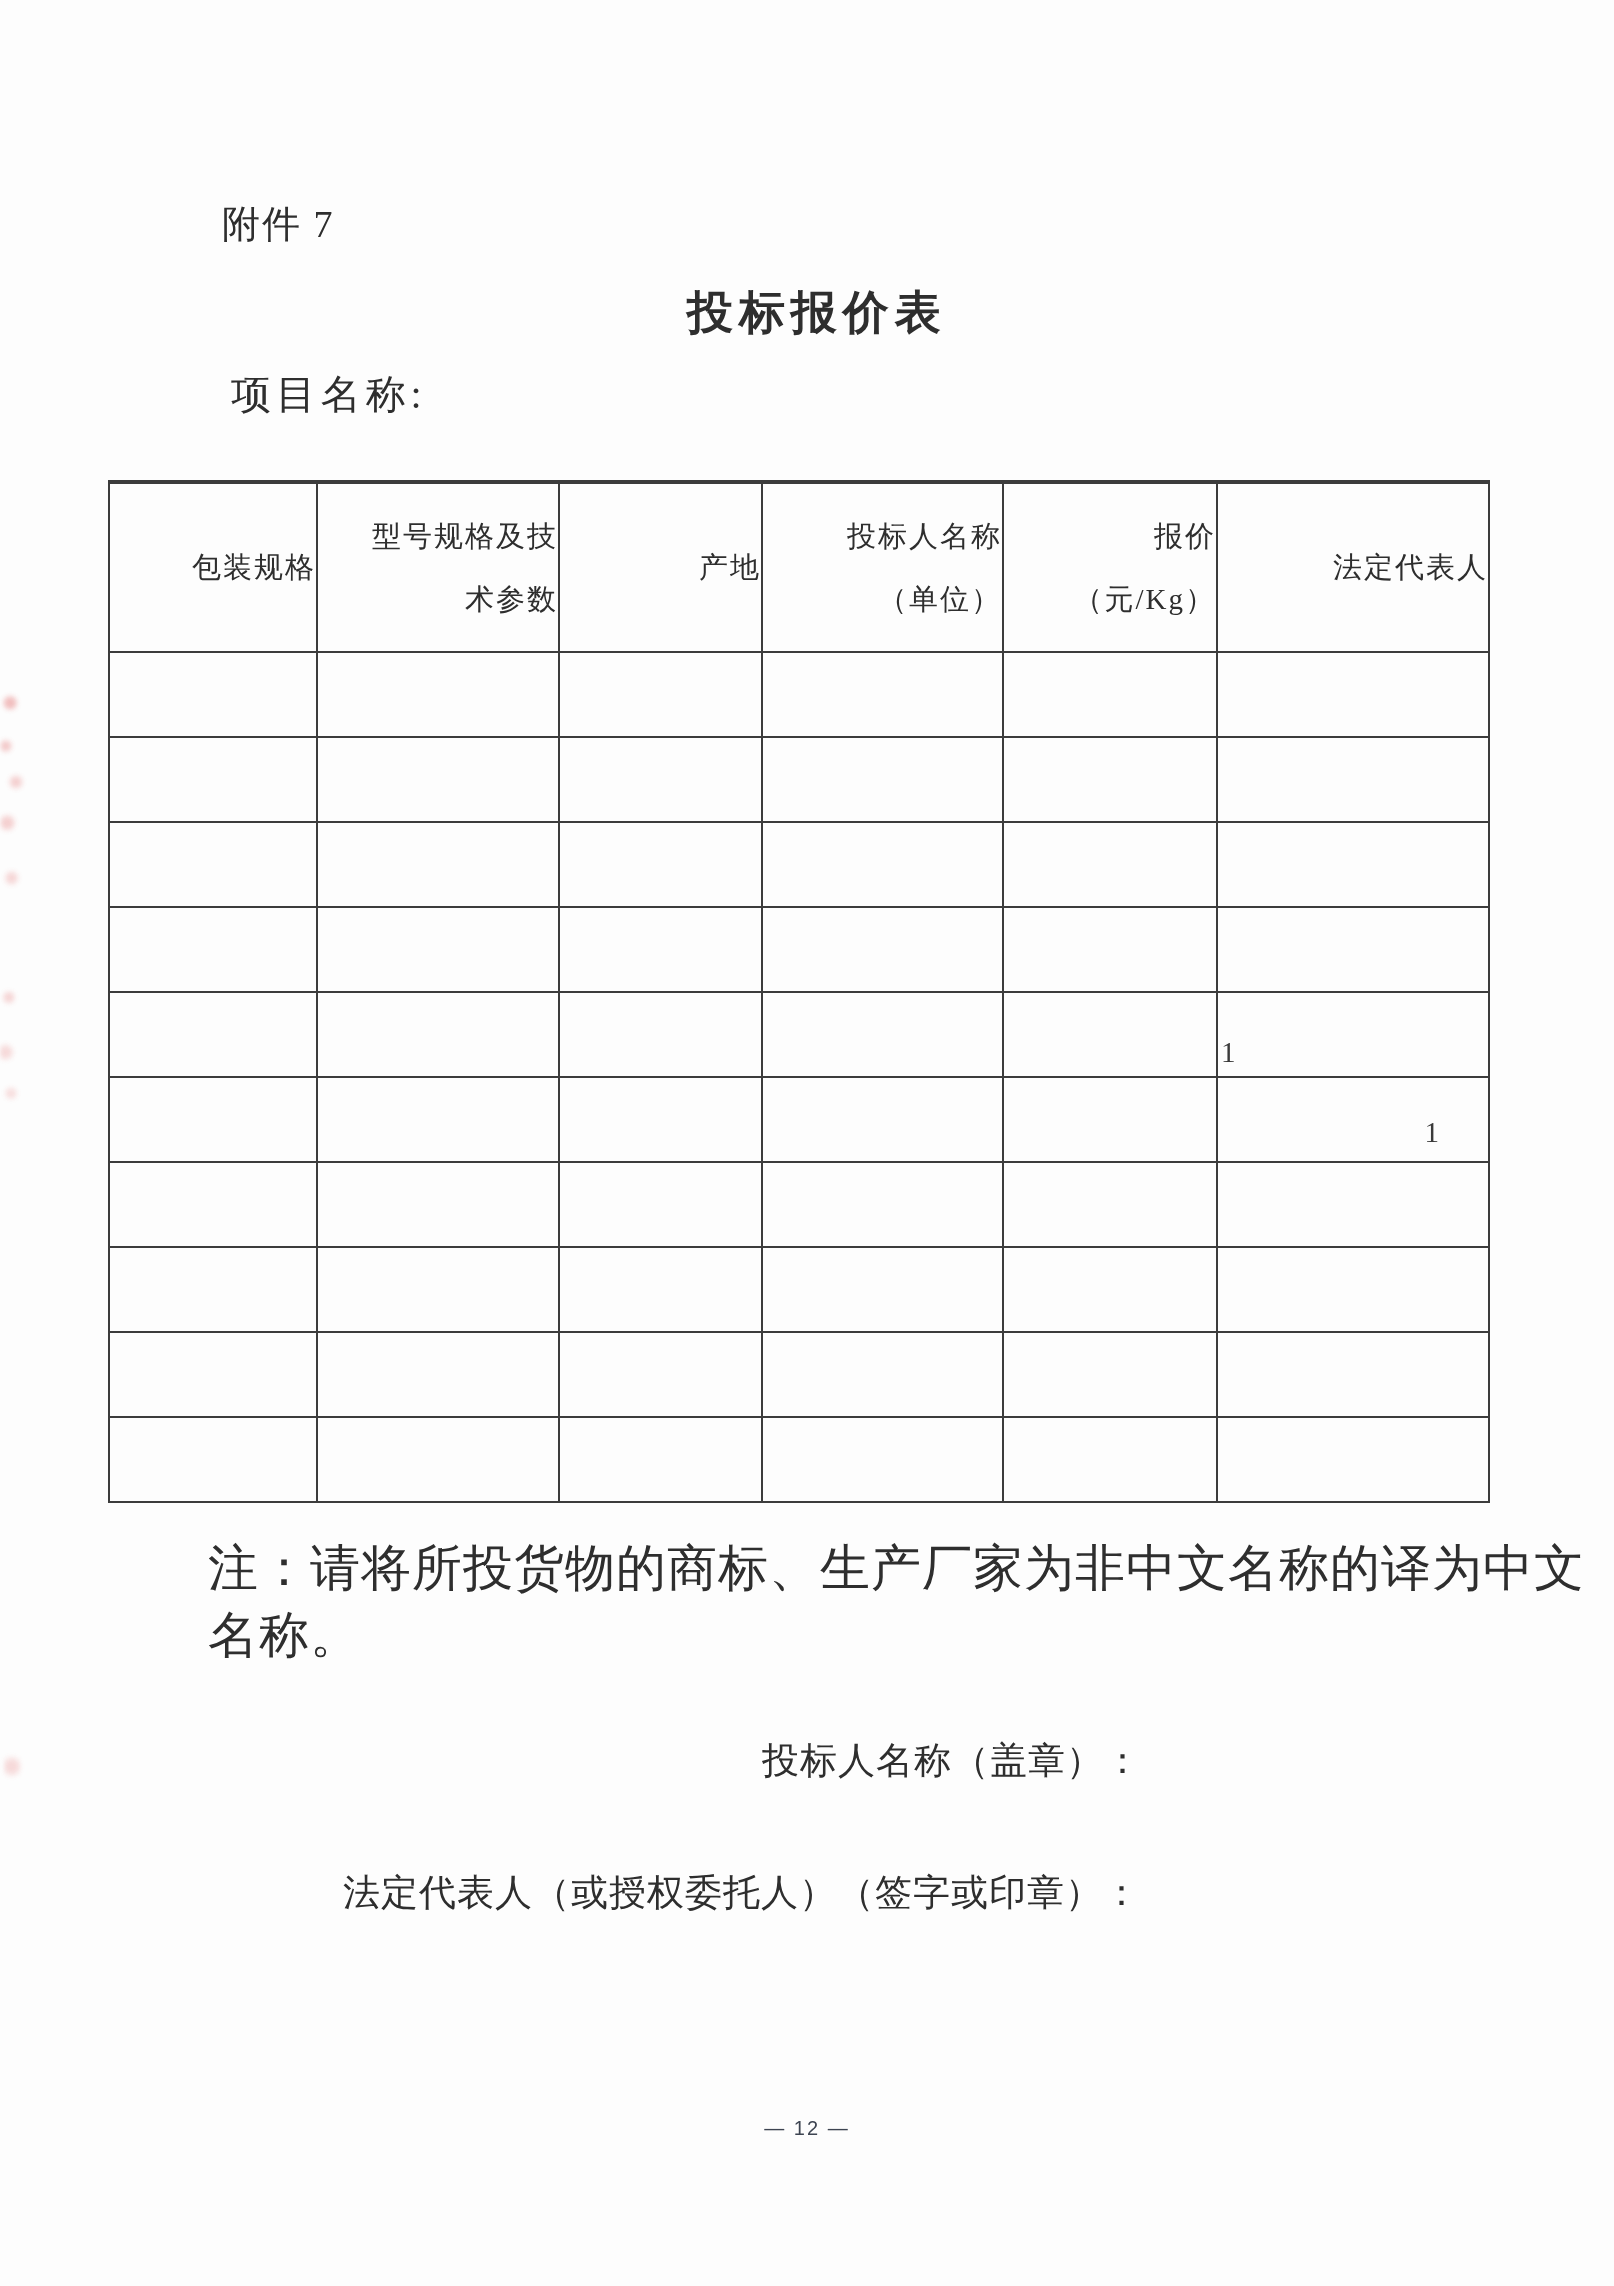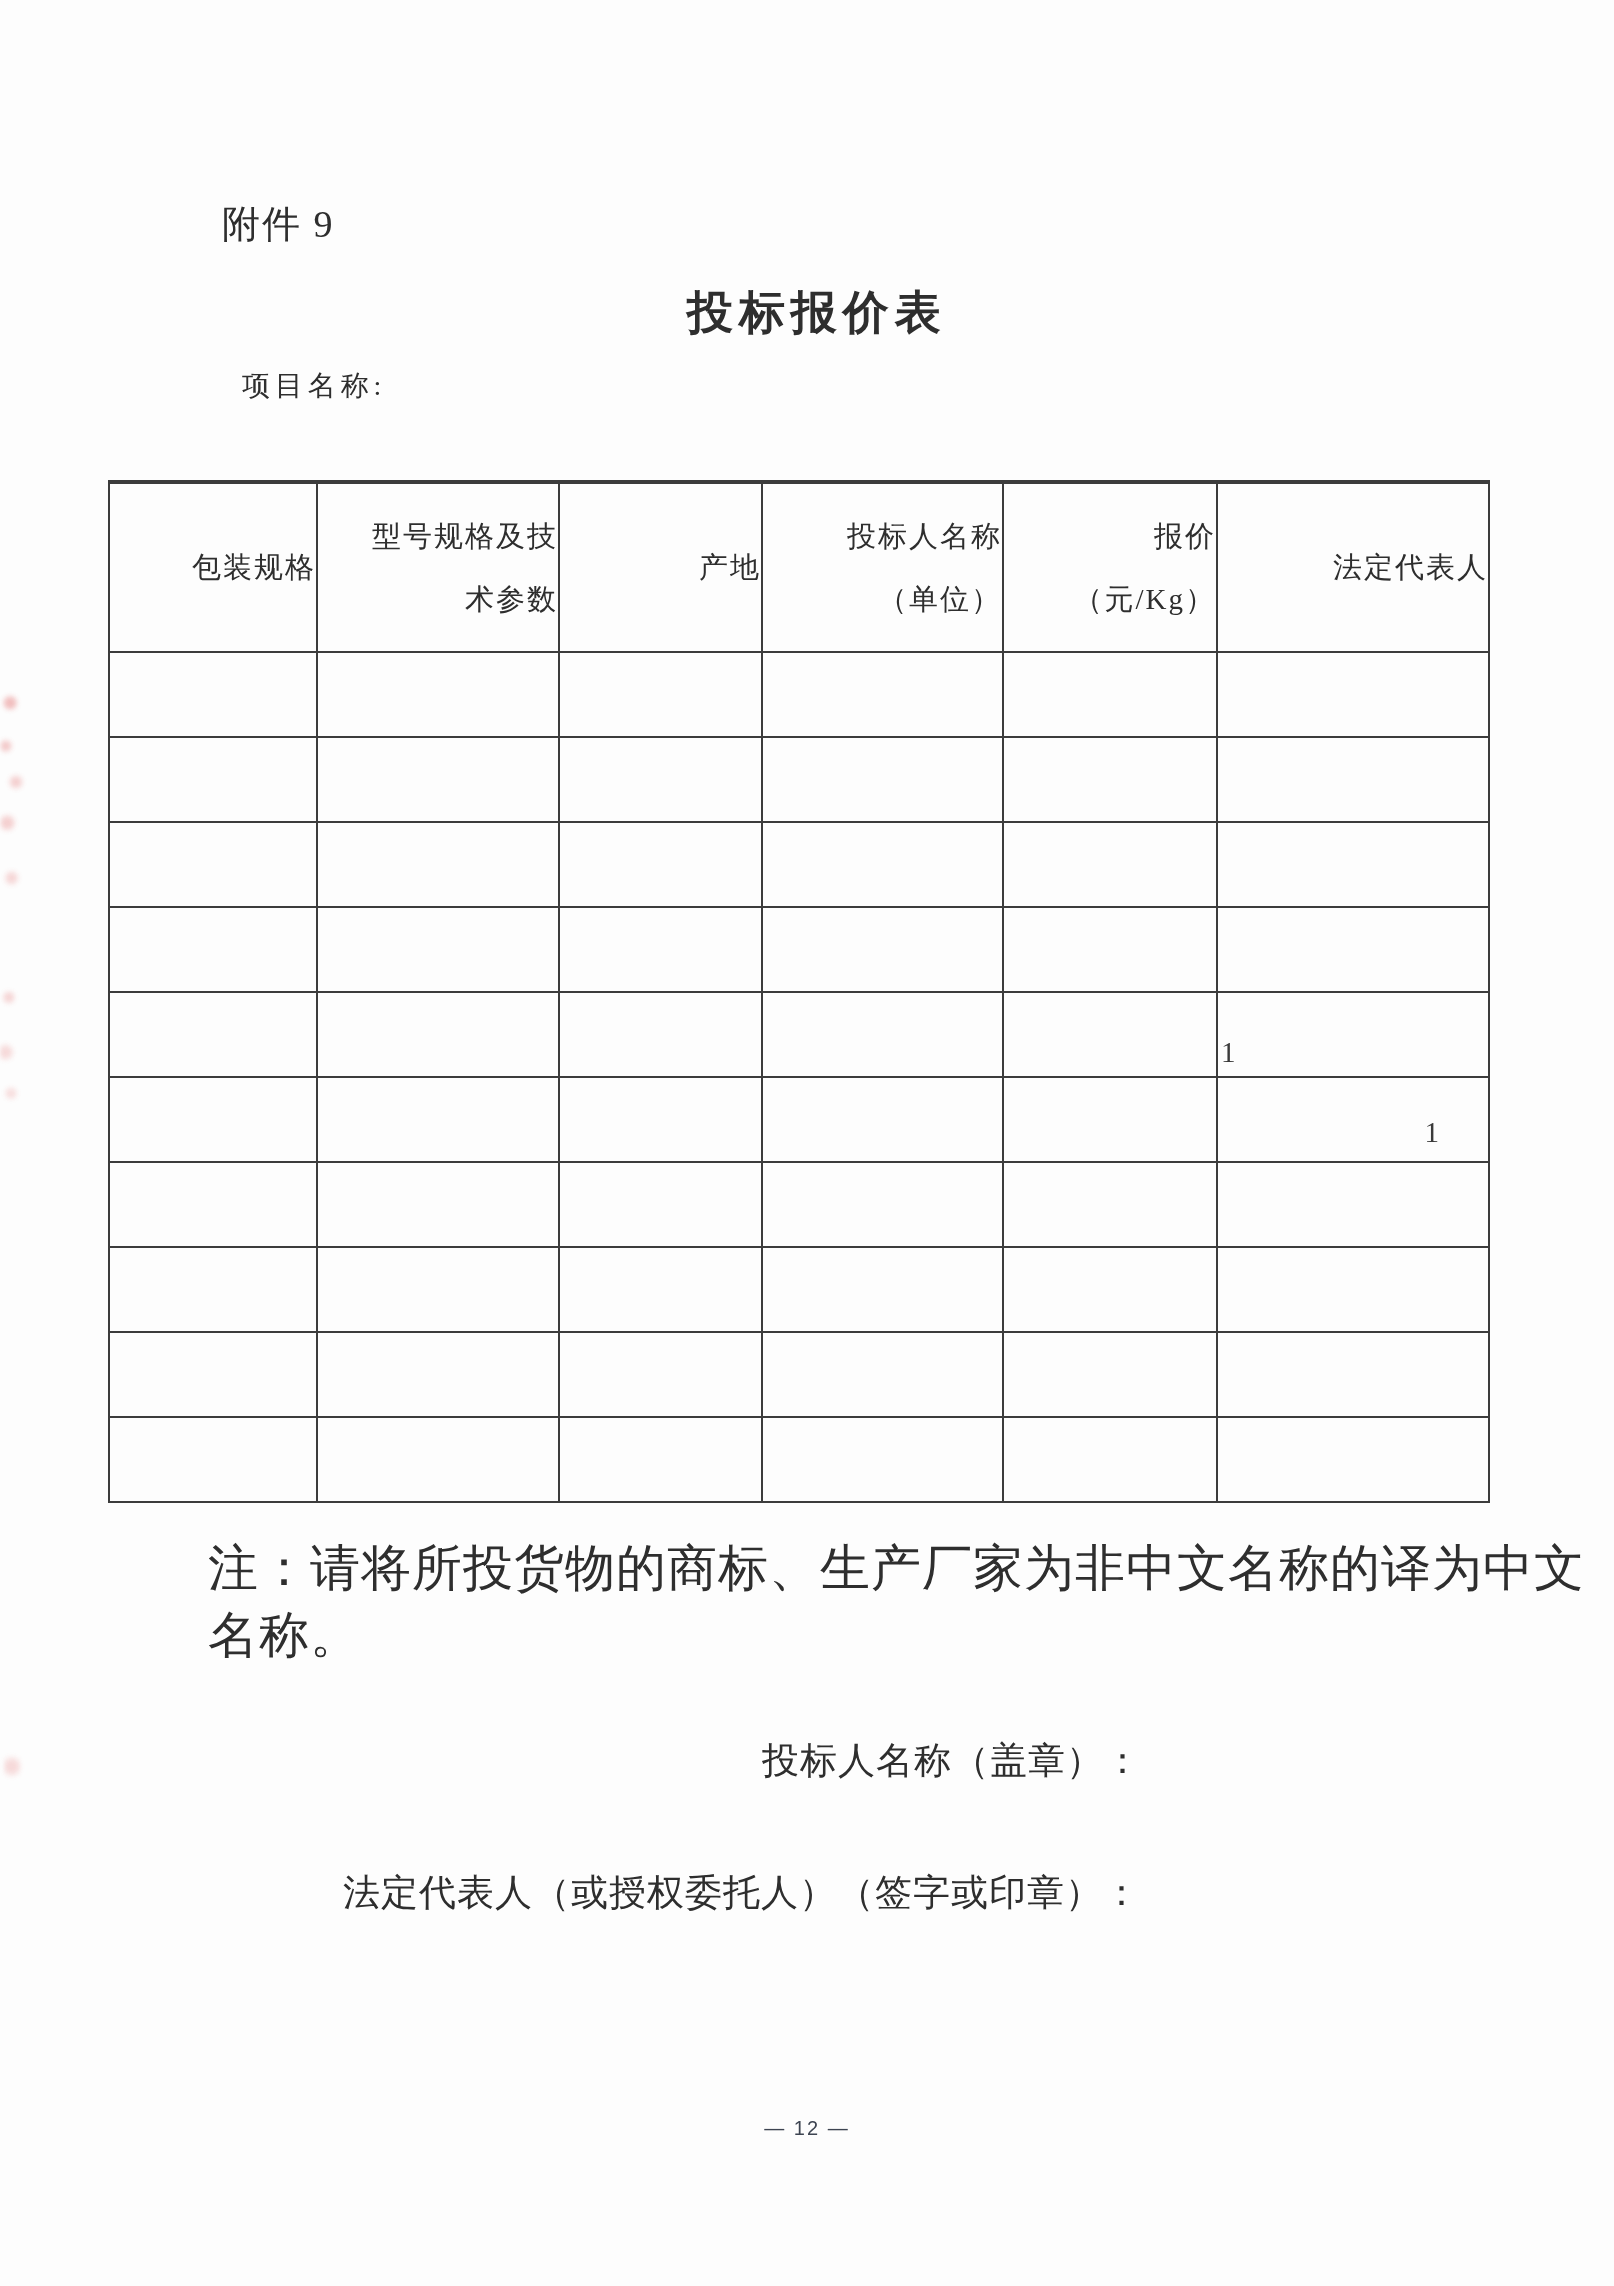--- a/index.html
+++ b/index.html
@@ -25,22 +25,22 @@
     position: absolute;
     left: 9.8px; top: 282px;
     width: 100%;
     text-align: center;
     font-size: 46px;
     font-weight: bold;
     letter-spacing: 5.9px;
   }
   .project-name-label {
     position: absolute;
-    left: 242px; top: 367px;
-    font-size: 28px;
+    left: 231px; top: 367px;
+    font-size: 40px;
     letter-spacing: 4.9px;
   }
 
   .quotation-table {
     position: absolute;
     left: 108px; top: 480px;
     width: 1380px;
     border-collapse: collapse;
     table-layout: fixed;
   }
@@ -126,21 +126,21 @@
     left: 3.9px; top: 1743px; width: 17.6px; height: 47px;
     background: radial-gradient(circle at 45% 50%, rgba(226,110,110,.35) 0 4.9px, transparent 11.8px);
     opacity: .7;
   }
 </style>
 </head>
 <body>
 
 <div class="page">
 
-  <div class="attachment-label">附件 9</div>
+  <div class="attachment-label">附件 7</div>
 
   <div class="page-title">投标报价表</div>
 
   <div class="project-name-label">项目名称:</div>
 
   <table class="quotation-table">
     <colgroup>
         <col style="width: 208px;">
         <col style="width: 242px;">
         <col style="width: 203px;">

